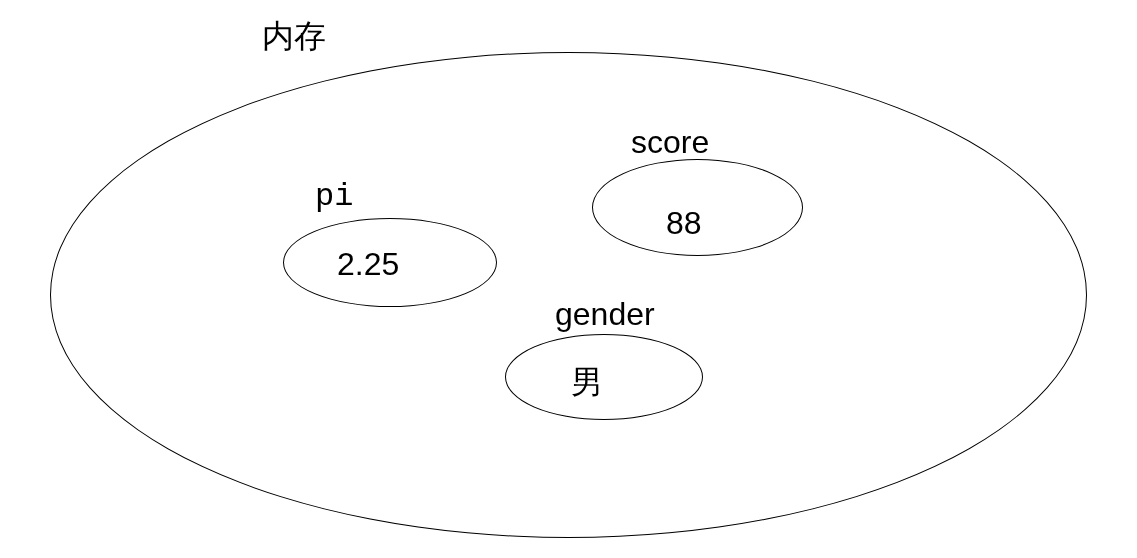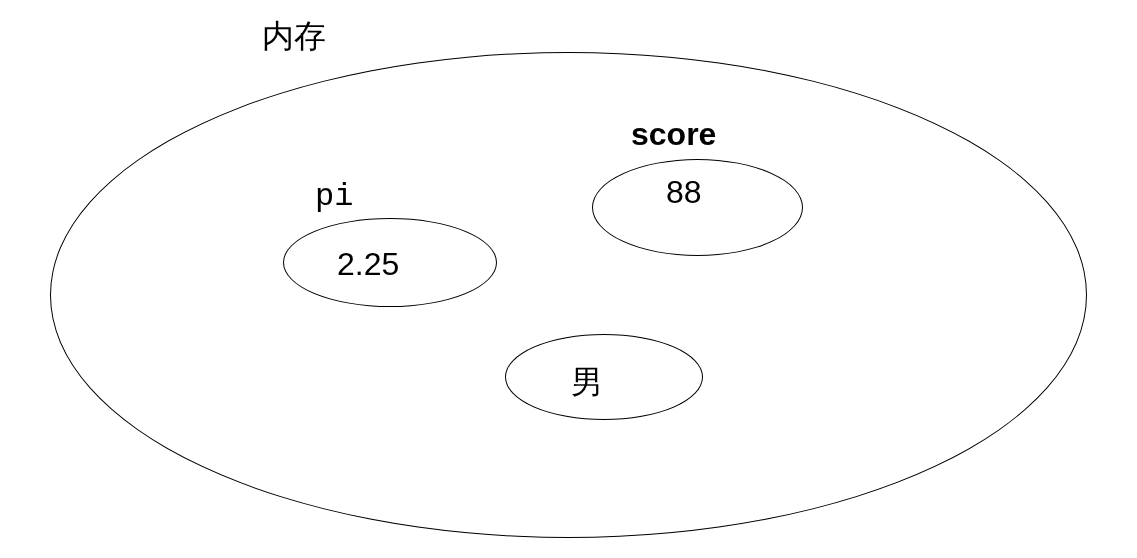--- a/index.html
+++ b/index.html
@@ -34,22 +34,22 @@
   .outer-ellipse { left: 50px; top: 52px; width: 1037px; height: 486px; }
   .memory-label  { left: 262px; top: 20px; }
 
   
   .pi-ellipse { left: 283px; top: 218px; width: 214px; height: 89px; }
   .pi-name    { left: 315px; top: 181px; font-family: Liberation Mono, monospace; }
   .pi-value   { left: 337px; top: 248px; }
 
   
   .score-ellipse { left: 592px; top: 159px; width: 211px; height: 97px; }
-  .score-name    { left: 631px; top: 118px; font-weight: bold; }
-  .score-value   { left: 666px; top: 176px; text-align: center; }
+  .score-name    { left: 631px; top: 126px; }
+  .score-value   { left: 666px; top: 207px; text-align: center; }
 
   
   .gender-ellipse { left: 505px; top: 334px; width: 198px; height: 86px; }
   .gender-name    { left: 555px; top: 298px; }
   .gender-value   { left: 571px; top: 366px; }
 </style>
 </head>
 <body>
 
 <div class="stage">
@@ -59,16 +59,17 @@
   <div class="ellipse outer-ellipse"></div>
 
   <div class="txt pi-name">pi</div>
   <div class="ellipse pi-ellipse"></div>
   <div class="txt pi-value">2.25</div>
 
   <div class="txt score-name">score</div>
   <div class="ellipse score-ellipse"></div>
   <div class="txt score-value">88</div>
 
+  <div class="txt gender-name">gender</div>
   <div class="ellipse gender-ellipse"></div>
   <div class="txt gender-value">男</div>
 
 </div>
 
 </body></html>

